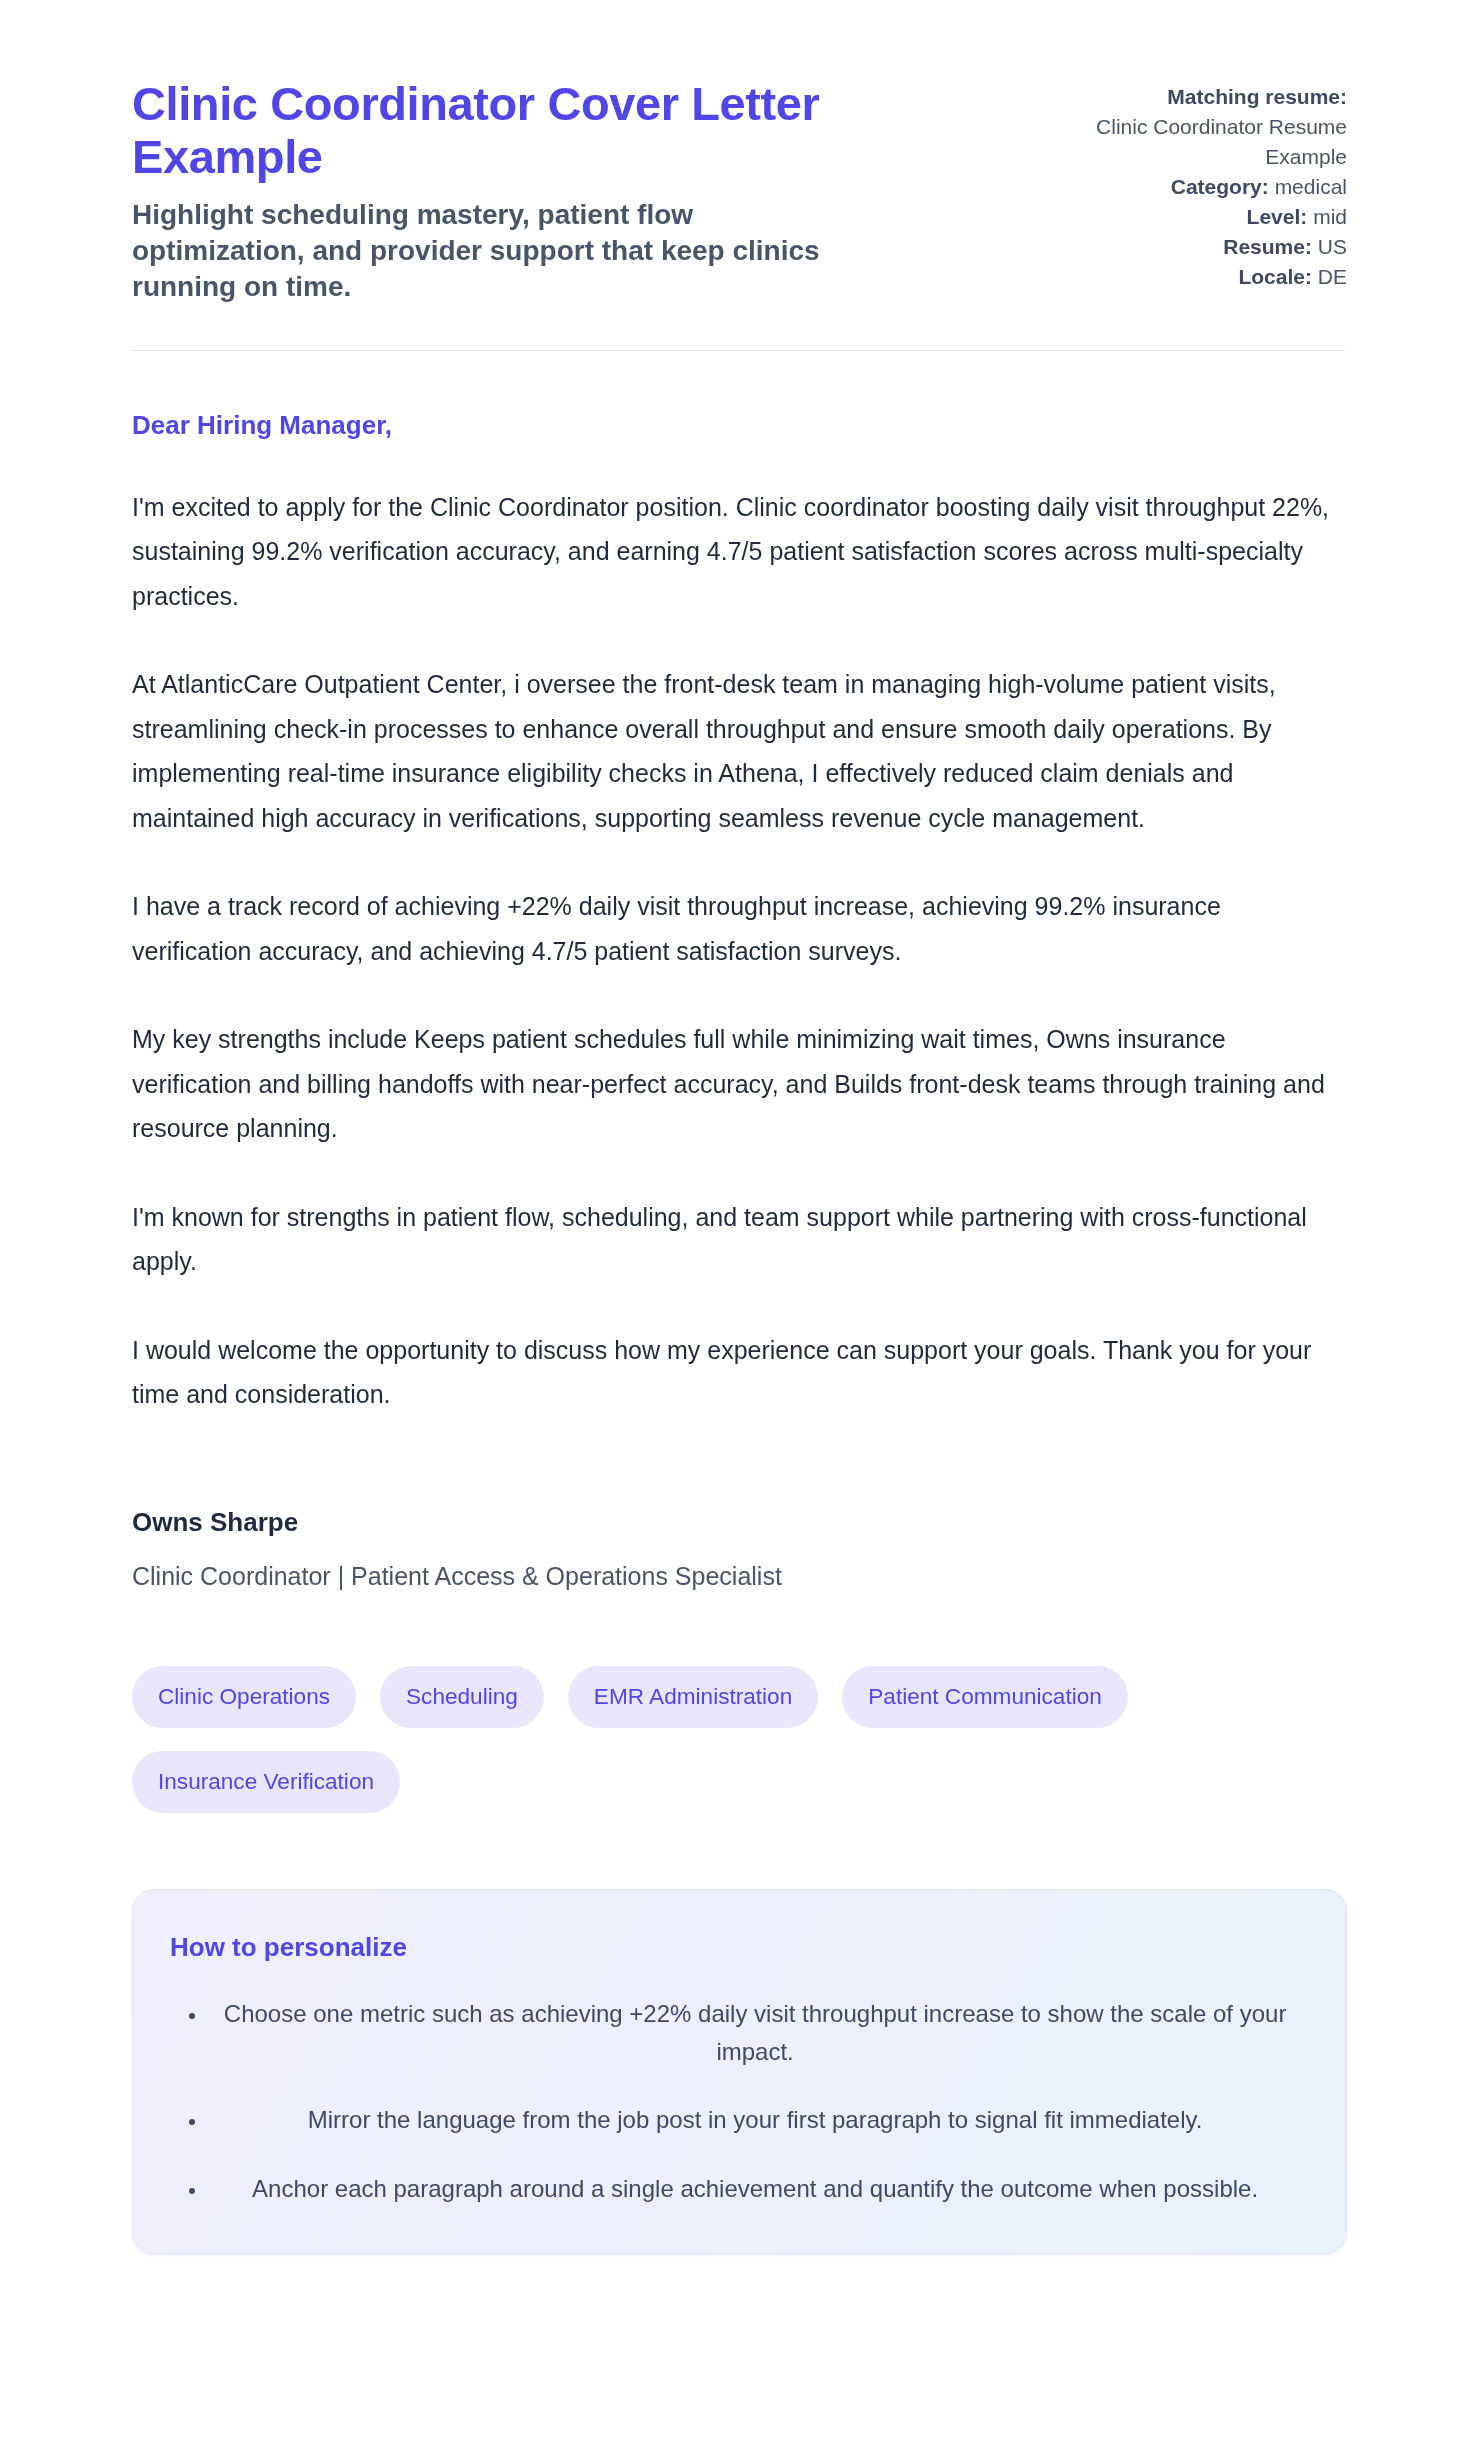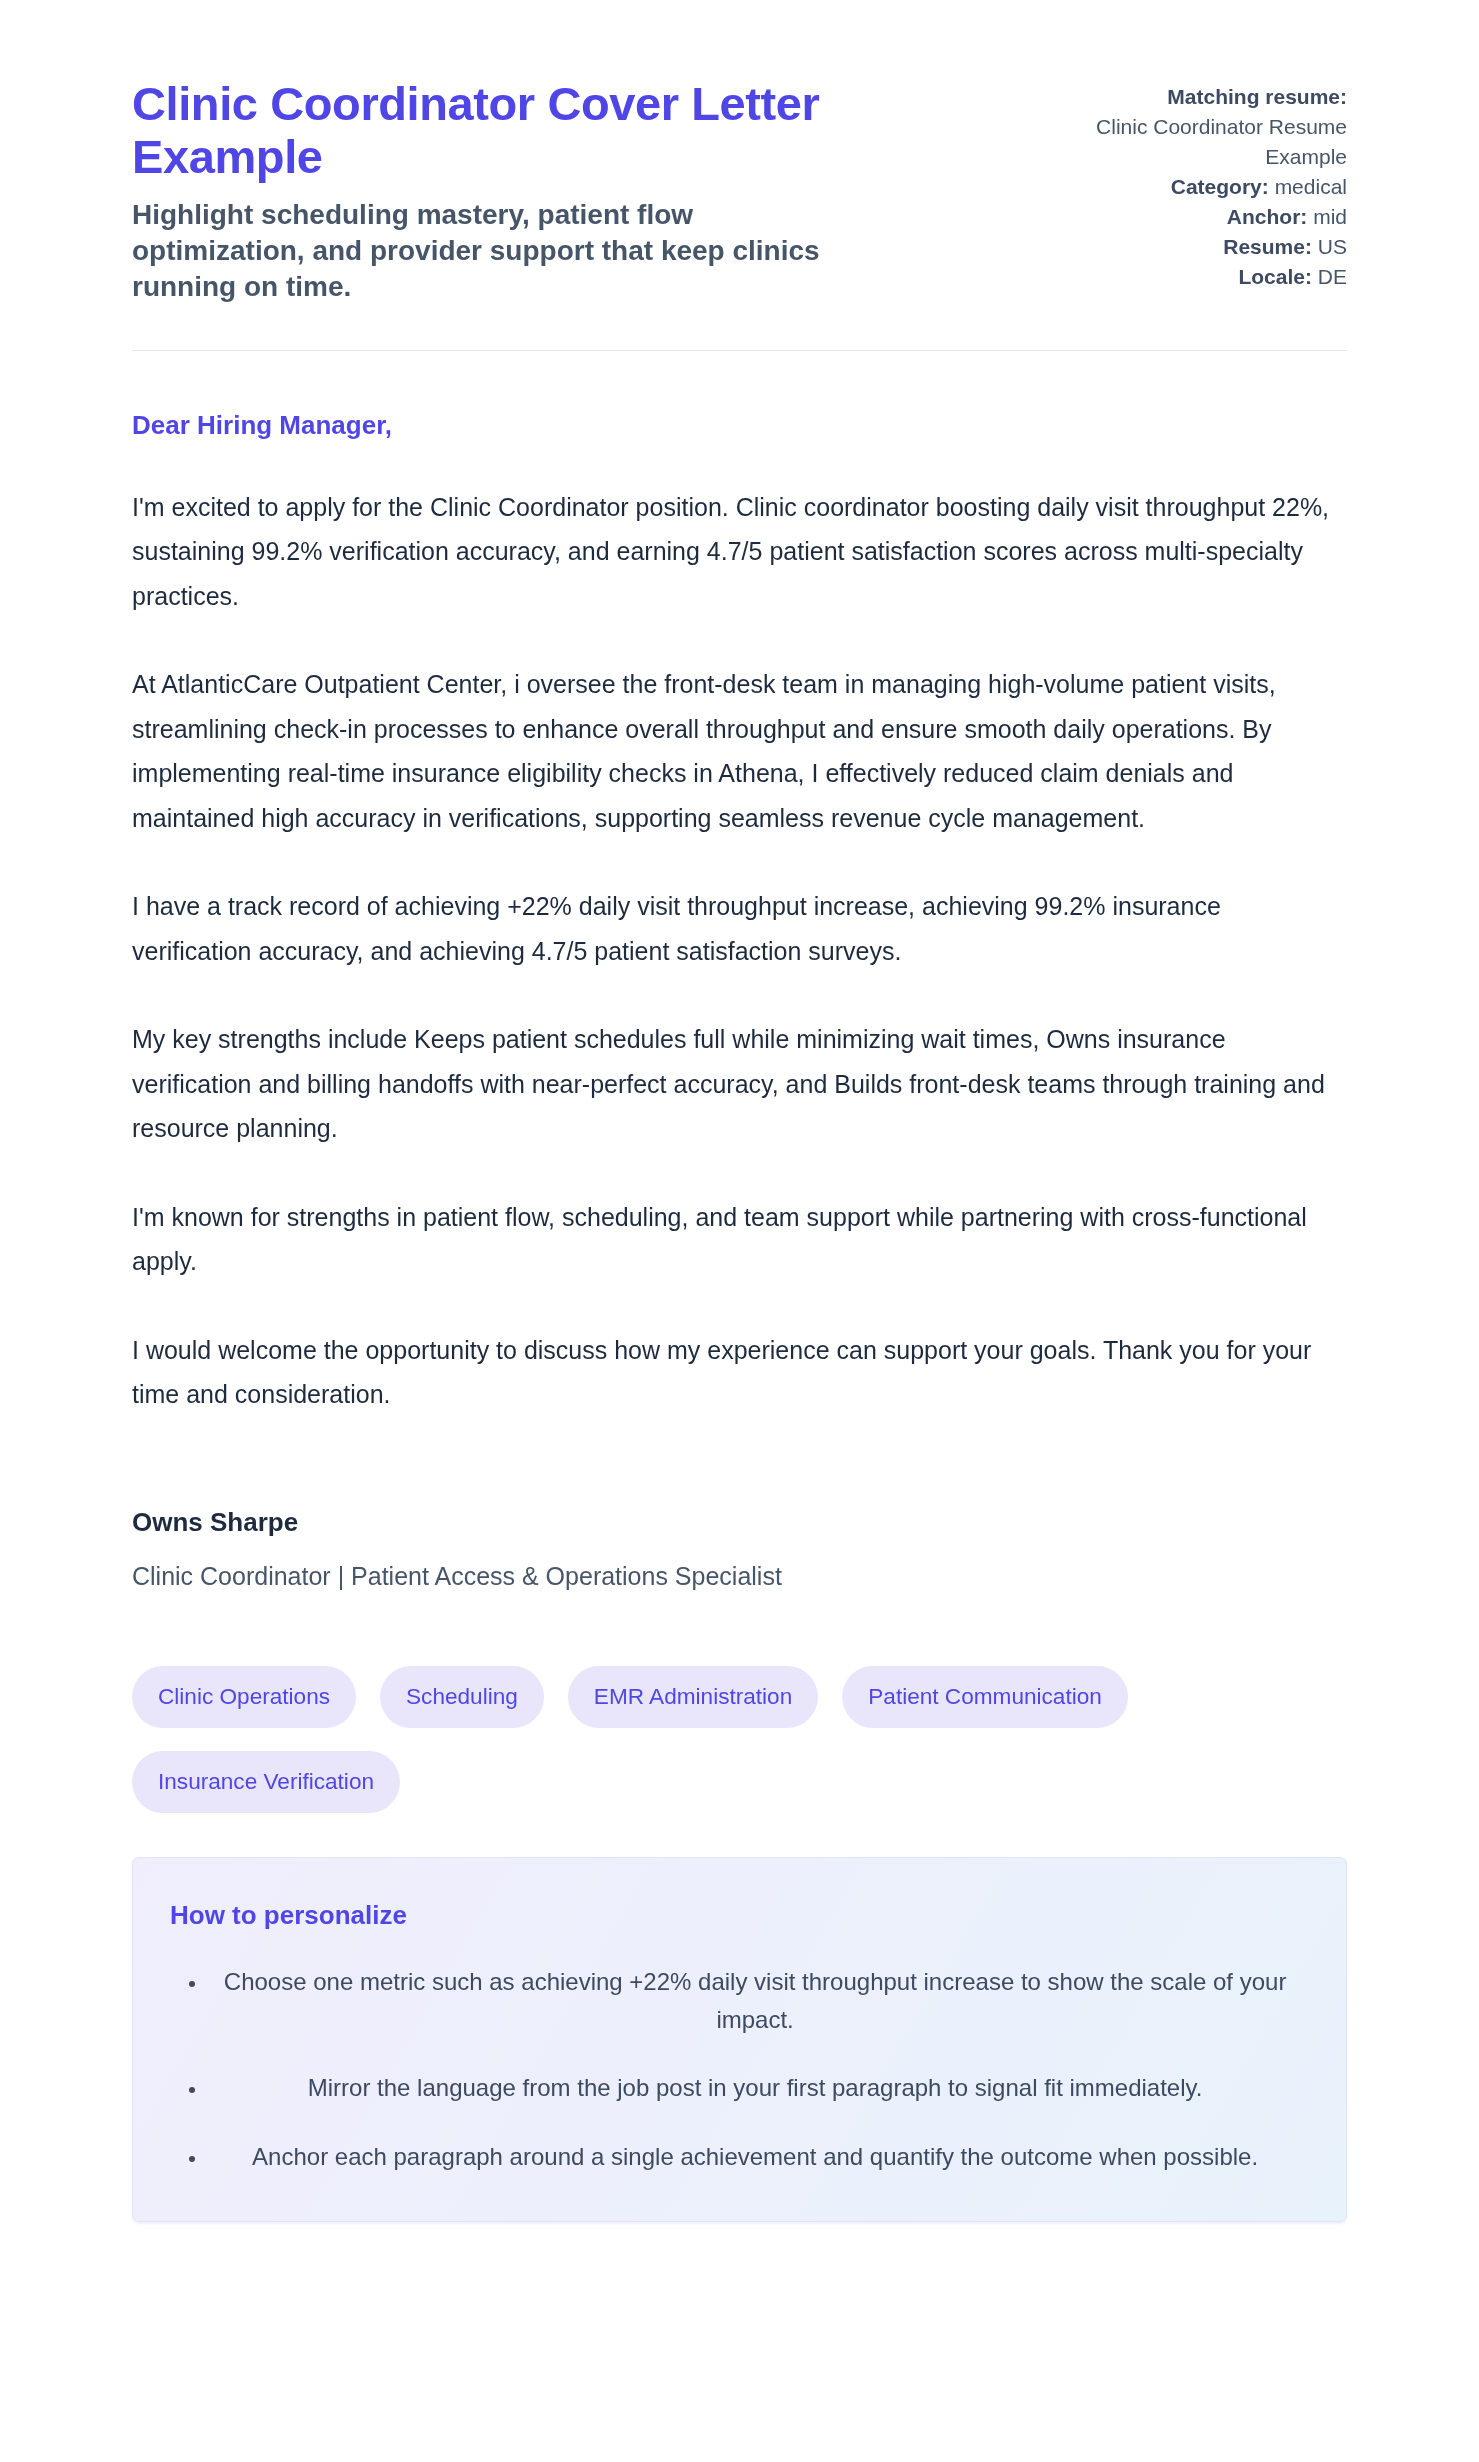--- a/index.html
+++ b/index.html
@@ -110,23 +110,23 @@
     background:var(--tag-bg);
     color:var(--accent);
     font-size:22.6px;
     line-height:1;
     padding:20px 26px;
     border-radius:869px;
     white-space:nowrap;
   }
   
   .tipbox{
-    margin-top:44px;
+    margin-top:76px;
     border:0.9px solid var(--tipbox-border);
-    border-radius:7px;
+    border-radius:22px;
     background:linear-gradient(120deg,var(--tipbox-from) 0%,var(--tipbox-to) 100%);
     box-shadow:0 1.7px 2.6px rgba(99,102,241,0.10);
     padding:42px 49px 45px 37px;
   }
   .tipbox h2{
     margin:0;
     font-size:26px;
     line-height:1.2;
     font-weight:700;
     color:var(--accent);
@@ -159,21 +159,21 @@
     <aside class="meta">
       <p class="meta-item block">
         <span class="meta-label">Matching resume:</span>
         <span class="meta-value">Clinic Coordinator Resume Example</span>
       </p>
       <p class="meta-item">
         <span class="meta-label">Category:</span>
         <span class="meta-value">medical</span>
       </p>
       <p class="meta-item">
-        <span class="meta-label">Anchor:</span>
+        <span class="meta-label">Level:</span>
         <span class="meta-value">mid</span>
       </p>
       <p class="meta-item">
         <span class="meta-label">Resume:</span>
         <span class="meta-value">US</span>
       </p>
       <p class="meta-item">
         <span class="meta-label">Locale:</span>
         <span class="meta-value">DE</span>
       </p>

